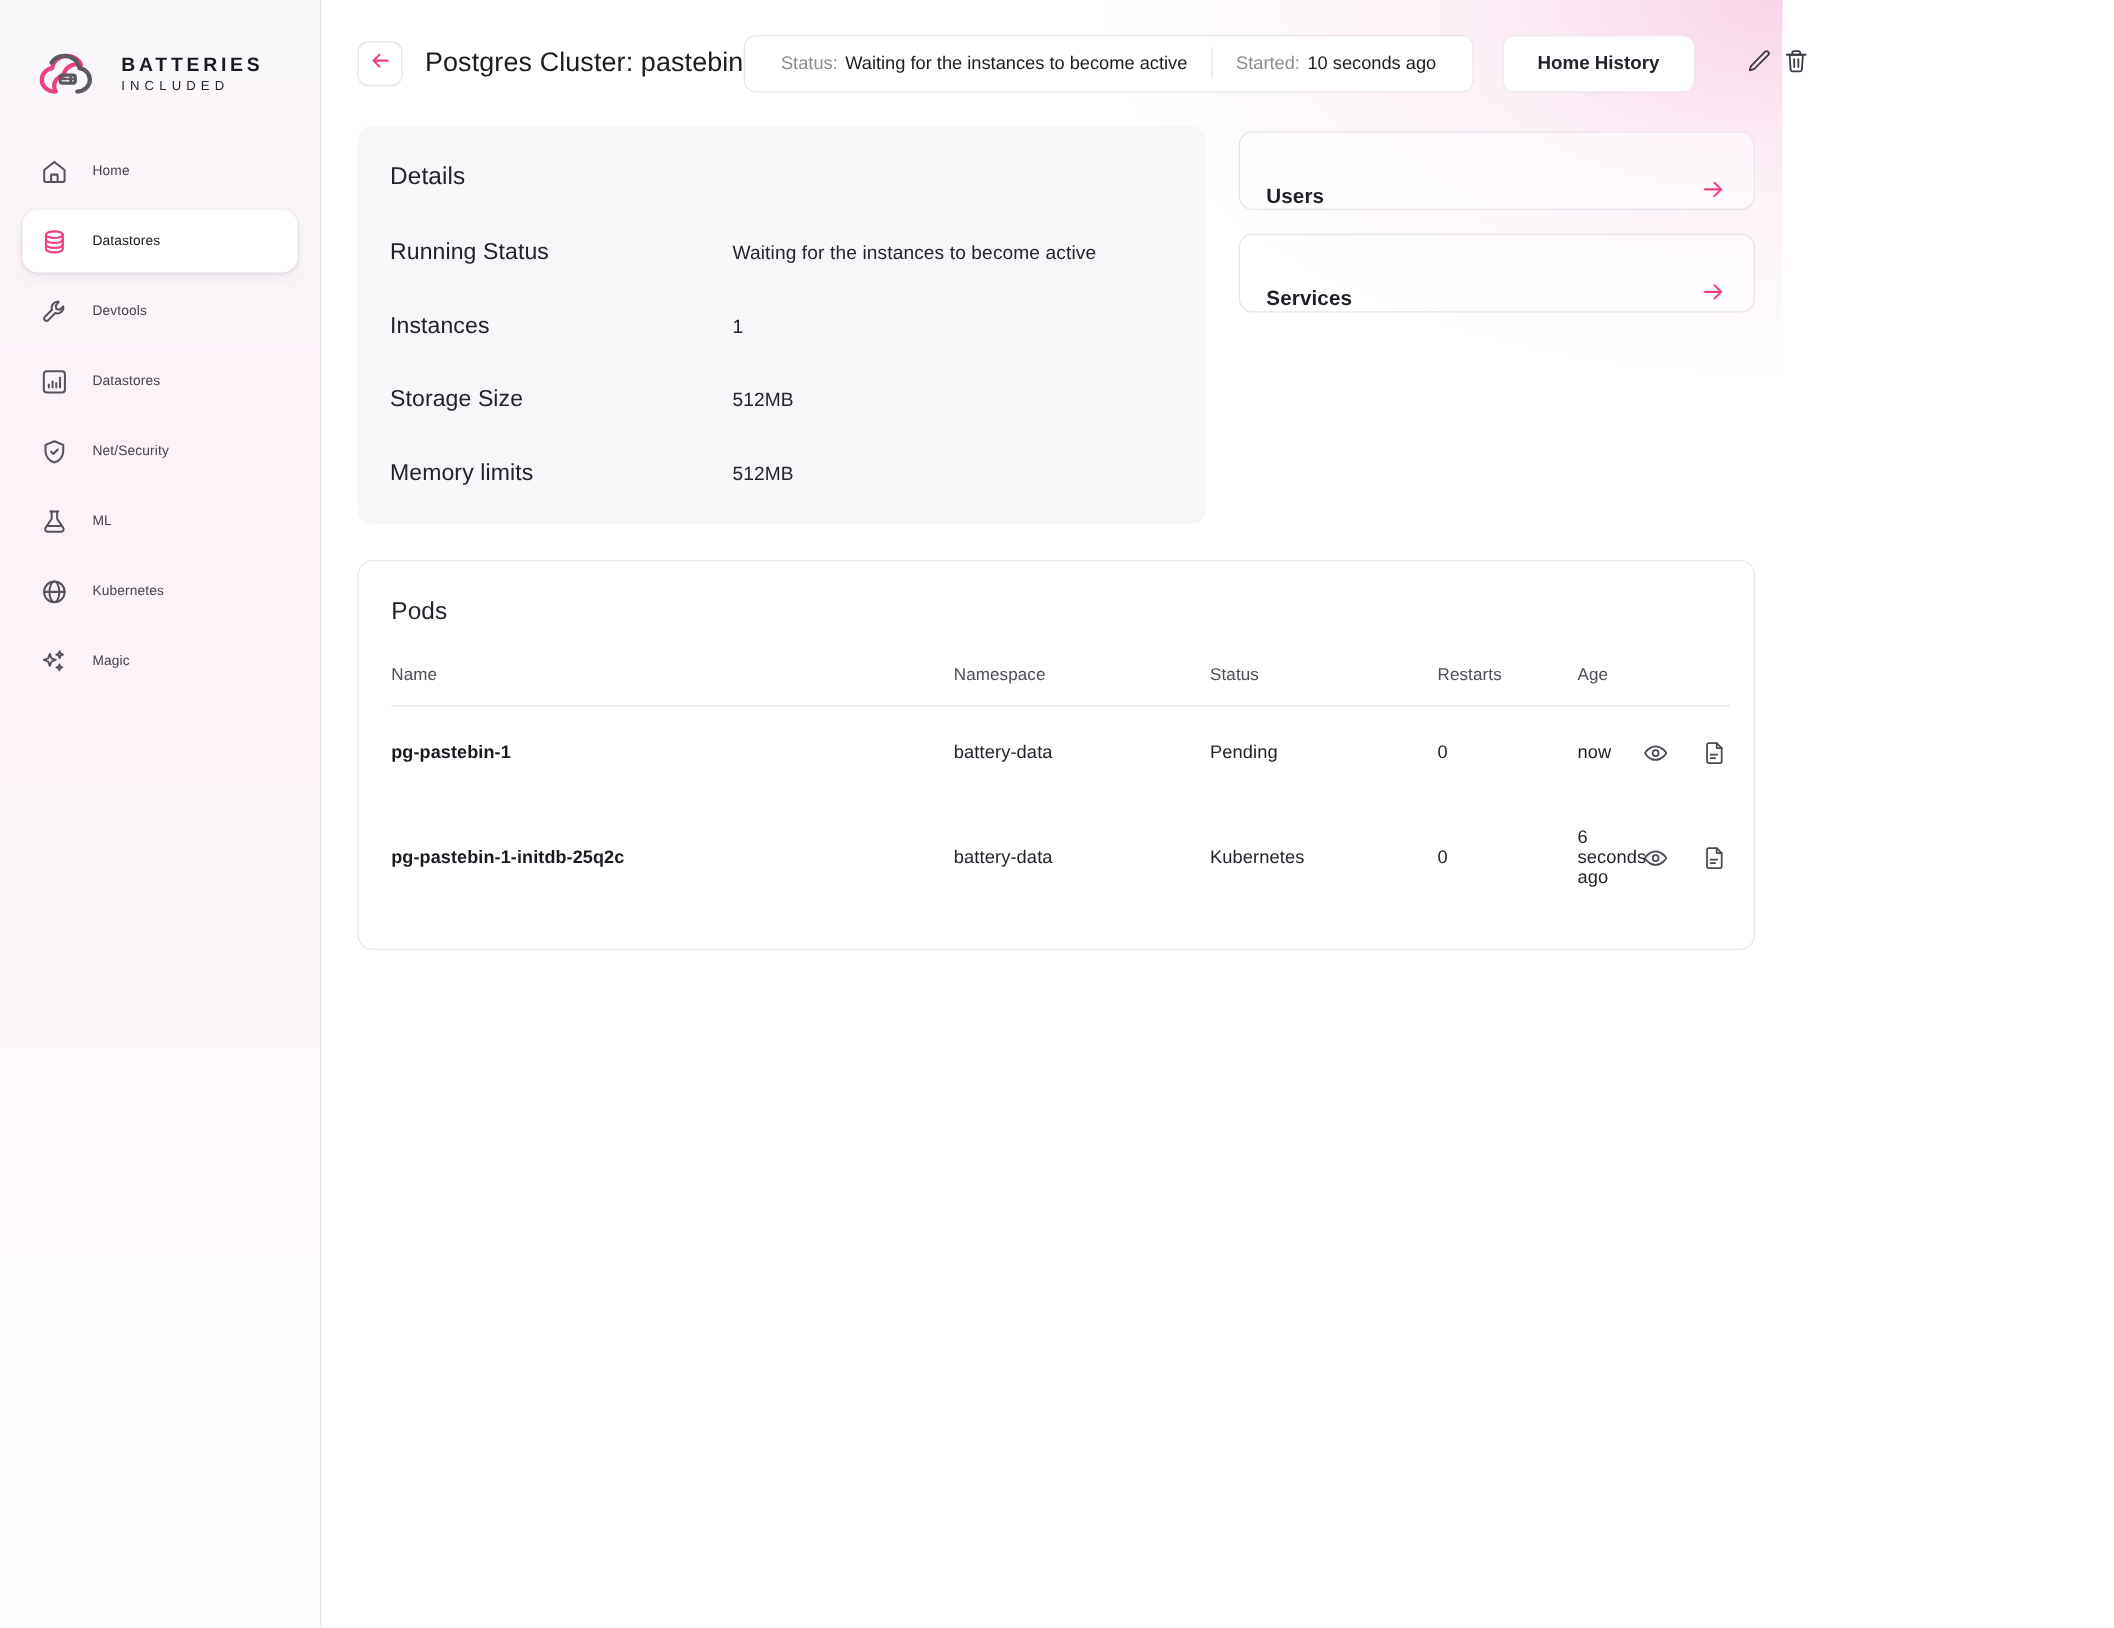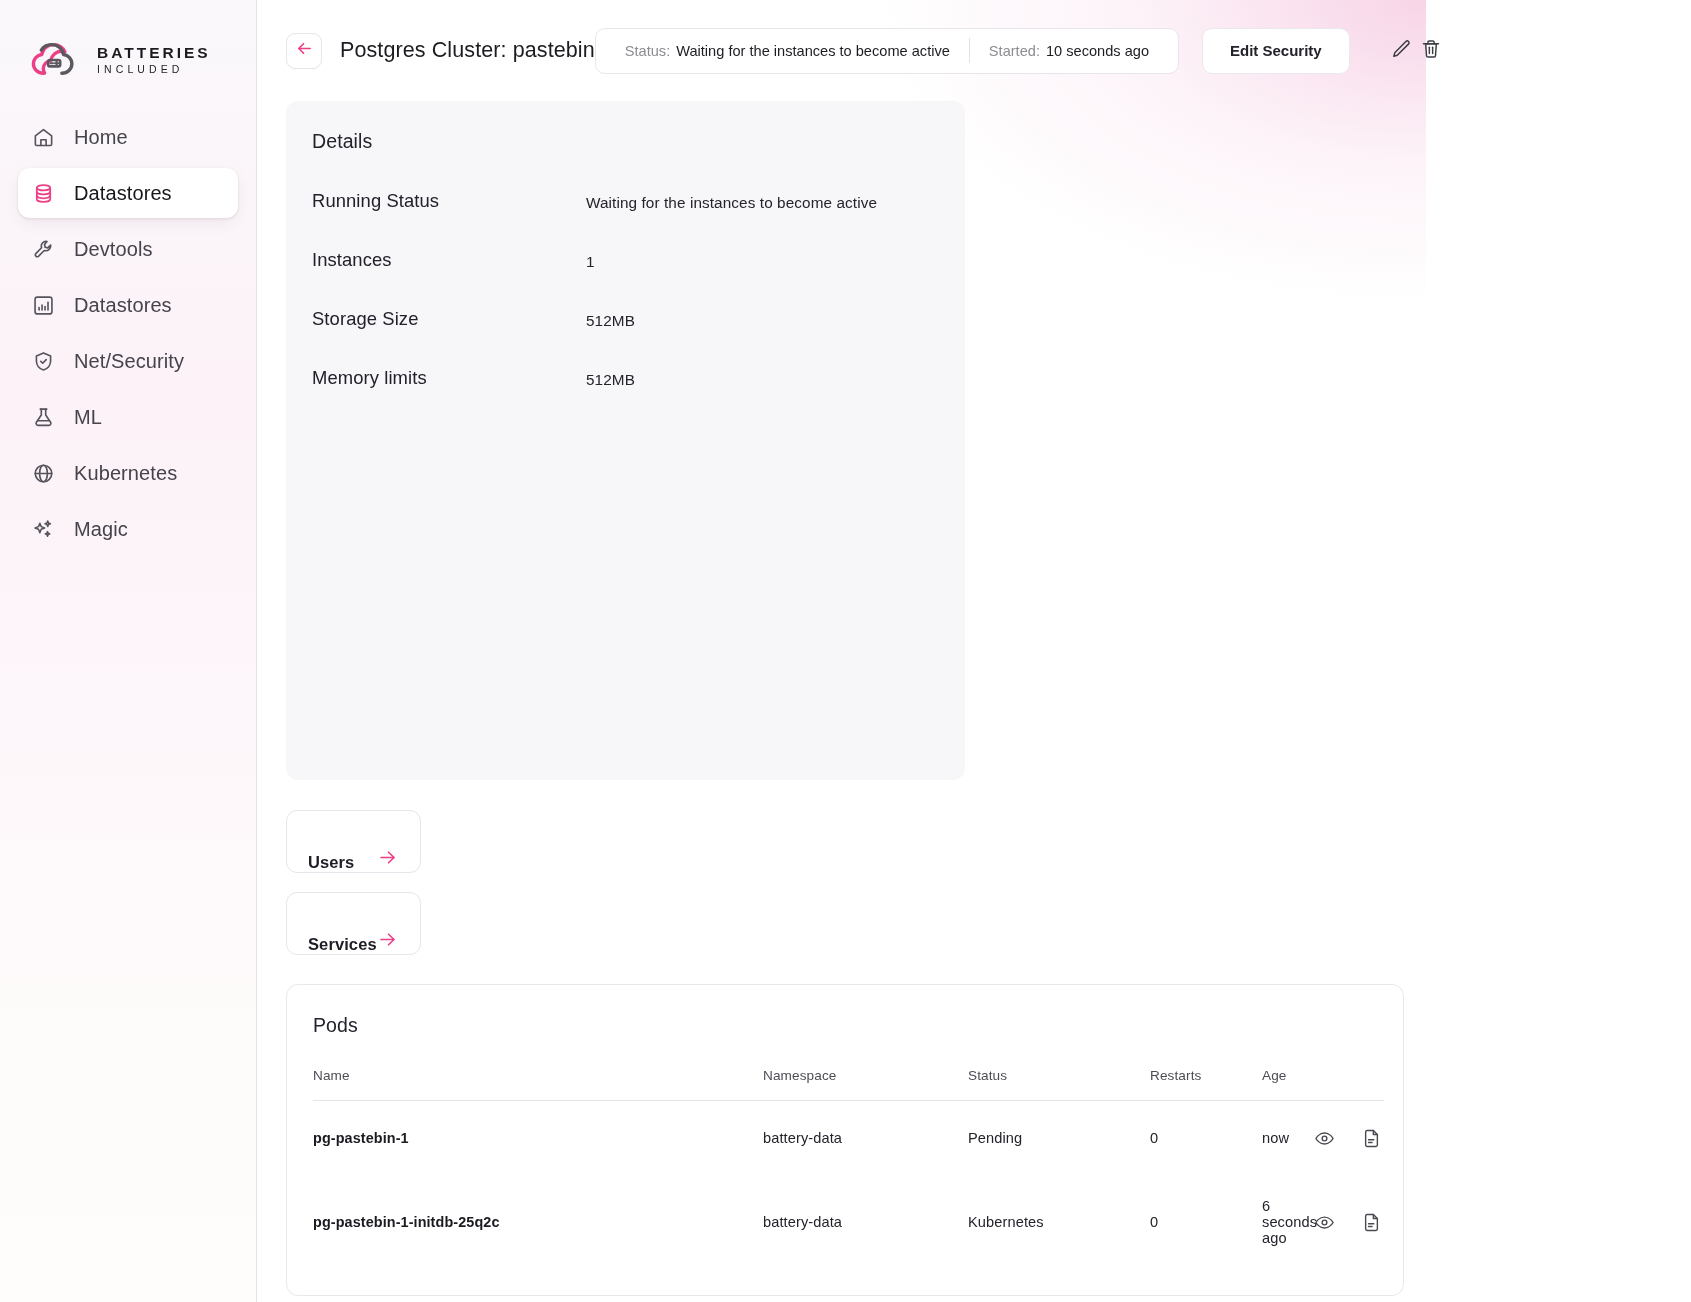--- a/index.html
+++ b/index.html
@@ -59,21 +59,21 @@
     align-items: center;
     gap: 19px;
     height: 50px;
     padding: 0 14px;
     border-radius: 12px;
     margin-bottom: 6px;
     color: #4b4950;
     cursor: pointer;
   }
   .nav-item .label {
-    font-size: 20px;
+    font-size: 11px;
     color: #45434b;
     letter-spacing: 0.1px;
   }
   .nav-item.active {
     background: #ffffff;
     box-shadow: 0 1px 3px rgba(30,15,40,0.10), 0 6px 16px rgba(30,15,40,0.05);
   }
   .nav-item.active .label { color: #17161b; font-weight: 500; }
   .nav-icon { width: 23px; height: 23px; display: block; flex: 0 0 23px; }
 
@@ -142,21 +142,21 @@
   .icon-btn {
     width: 38px; height: 38px;
     display: flex; align-items: center; justify-content: center;
     cursor: pointer;
     background: transparent; border: none;
   }
   .icon-btn.first { margin-left: 40px; }
   .icon-btn.second { margin-left: 8px; }
 
   
-  .row-top { display: flex; gap: 26px; align-items: flex-start; flex-direction: column; }
+  .row-top { display: flex; gap: 26px; align-items: flex-start; }
 
   .details-card {
     width: 679px;
     flex: 0 0 679px;
     background: #f7f6f8;
     border-radius: 12px;
     padding: 29px 26px 30px 26px;
   }
   .card-heading {
     font-size: 19.5px;
@@ -370,21 +370,21 @@
           <span class="k">Status:</span>
           <span class="v">Waiting for the instances to become active</span>
         </div>
         <div class="pill-div"></div>
         <div class="status-seg">
           <span class="k">Started:</span>
           <span class="v">10 seconds ago</span>
         </div>
       </div>
 
-      <button class="edit-history-btn">Edit Security</button>
+      <button class="edit-history-btn">Home History</button>
 
       <button class="icon-btn first">
         <span>
           <svg viewBox="0 0 24 24" width="22" height="22" fill="none" stroke="#3d3b44" stroke-width="1.6" stroke-linecap="round" stroke-linejoin="round">
             <path d="M17.6 3.6a2.0 2.0 0 0 1 2.8 2.8L7.9 18.9l-3.7 1 1-3.7z"></path>
           </svg>
         </span>
       </button>
 
       <button class="icon-btn second">

